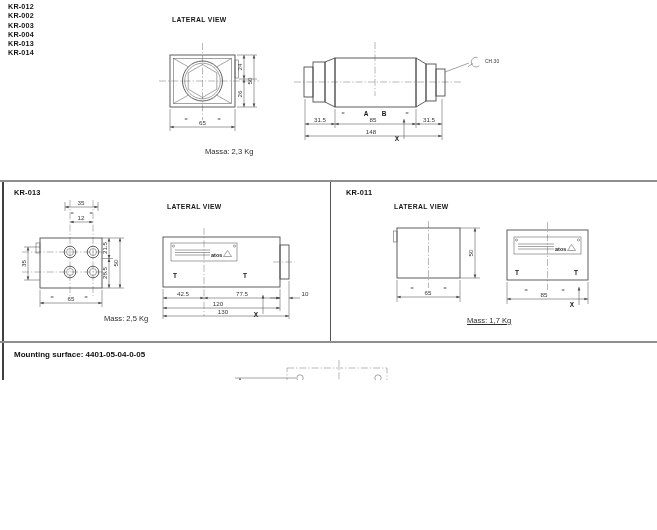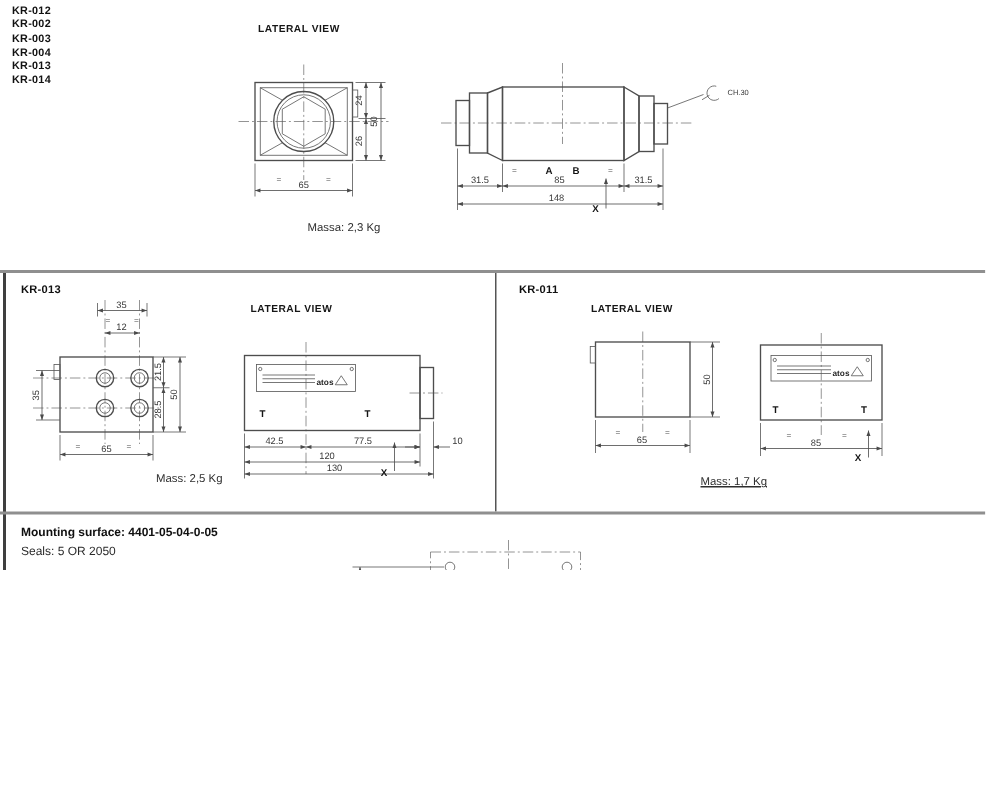--- a/index.html
+++ b/index.html
@@ -270,21 +270,20 @@
     </svg>
 
     <div class="abs mass" style="left:467px;top:316px;text-decoration:underline;">Mass: 1,7 Kg</div>
   </div>
 
   <div class="abs rule" style="left:0;top:341px;width:657px;height:2px;"></div>
 
   <div>
     <div class="abs iso-text" style="left:14px;top:349px;">
       <div class="b">Mounting surface: 4401-05-04-0-05</div>
-      <div>Seals: 5 OR 2050</div>
     </div>
 
     <svg style="left:226px;top:360px;" width="230" height="150" viewBox="-8 0 230 150">
       <rect class="ch" x="53" y="8" width="100" height="62"></rect>
       <line class="ch" x1="16" y1="32" x2="158" y2="32"></line>
       <line class="ch" x1="26" y1="43" x2="158" y2="43"></line>
       <line class="ch" x1="105" y1="0" x2="105" y2="80"></line>
       <g>
         <circle class="s2" cx="66" cy="18" r="3.2"></circle>
         <circle class="s2" cx="144" cy="18" r="3.2"></circle>

